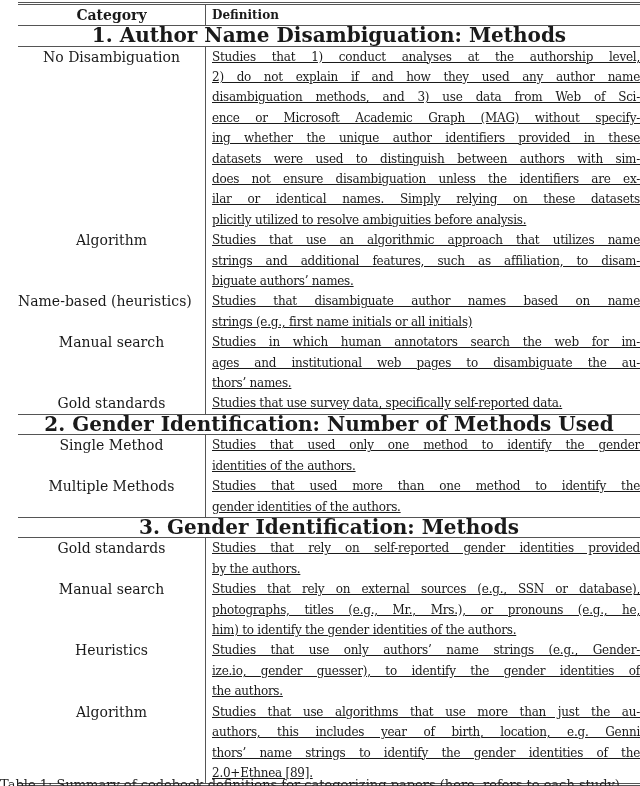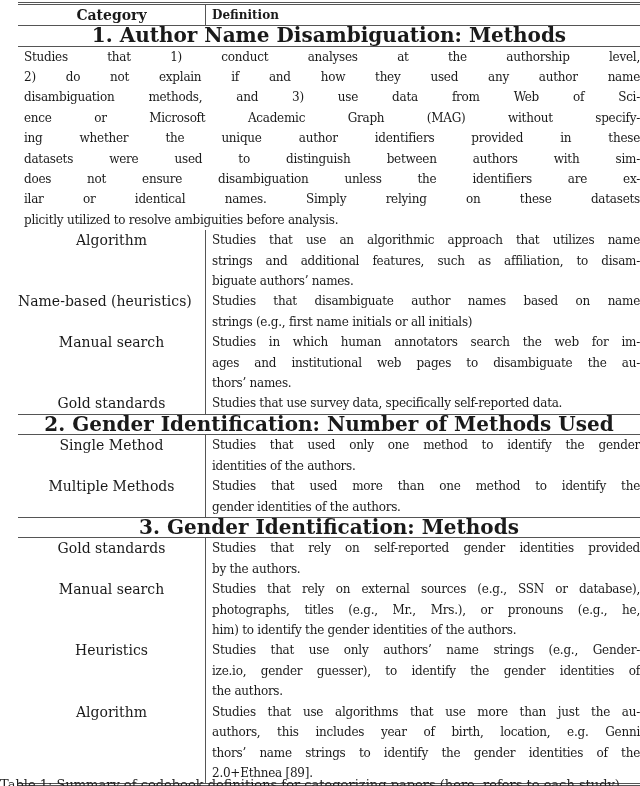--- a/index.html
+++ b/index.html
@@ -81,20 +81,21 @@
       line-height: 19.5px;
       width: 622px;
     }
     .def-line {
       display: block;
       text-align: justify;
       text-align-last: justify;
       white-space: nowrap;
       overflow: hidden;
       letter-spacing: -0.25px;
+      text-decoration: underline;
     }
     .def-line.last {
       text-align-last: left;
     }
     .caption {
       position: absolute;
       left: 0;
       top: 777px;
       width: 640px;
       font-size: 13px;
@@ -114,20 +115,21 @@
     <div class="row header">
       <div class="cell-cat">Category</div>
       <div class="cell-def">Definition</div>
     </div>
 
     <div id="sections">
         <div class="rule"></div>
         <div class="section">1. Author Name Disambiguation: Methods</div>
         <div class="rule"></div>
         <div class="row">
+          <div class="cell-cat"><span>No Disambiguation</span></div>
           <div class="cell-def">
             <span class="def-line">Studies that 1) conduct analyses at the authorship level,</span>
             <span class="def-line">2) do not explain if and how they used any author name</span>
             <span class="def-line">disambiguation methods, and 3) use data from Web of Sci-</span>
             <span class="def-line">ence or Microsoft Academic Graph (MAG) without specify-</span>
             <span class="def-line">ing whether the unique author identifiers provided in these</span>
             <span class="def-line">datasets were used to distinguish between authors with sim-</span>
             <span class="def-line">does not ensure disambiguation unless the identifiers are ex-</span>
             <span class="def-line">ilar or identical names.  Simply relying on these datasets</span>
             <span class="def-line last">plicitly utilized to resolve ambiguities before analysis.</span>

